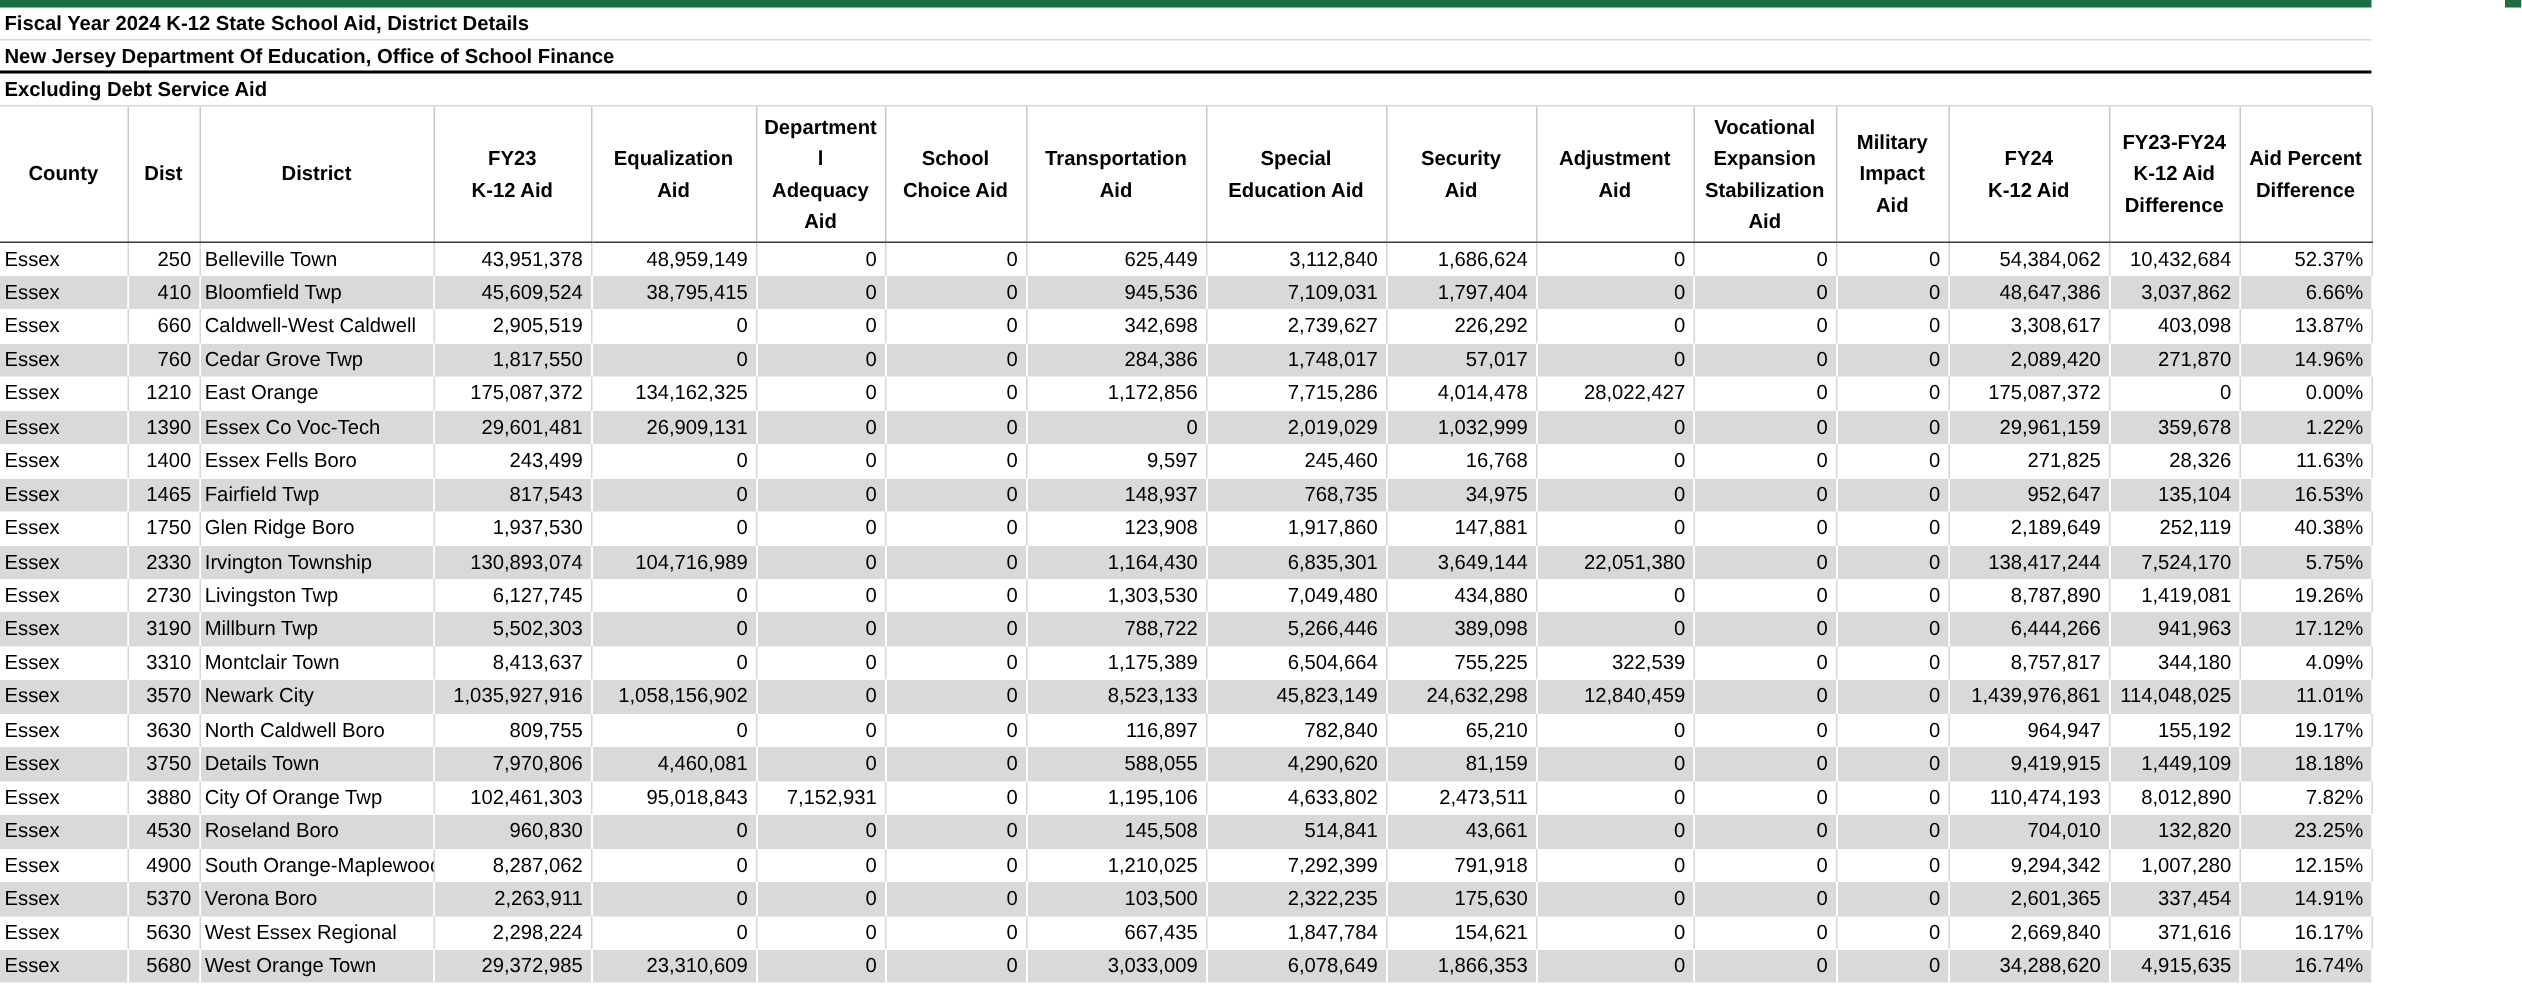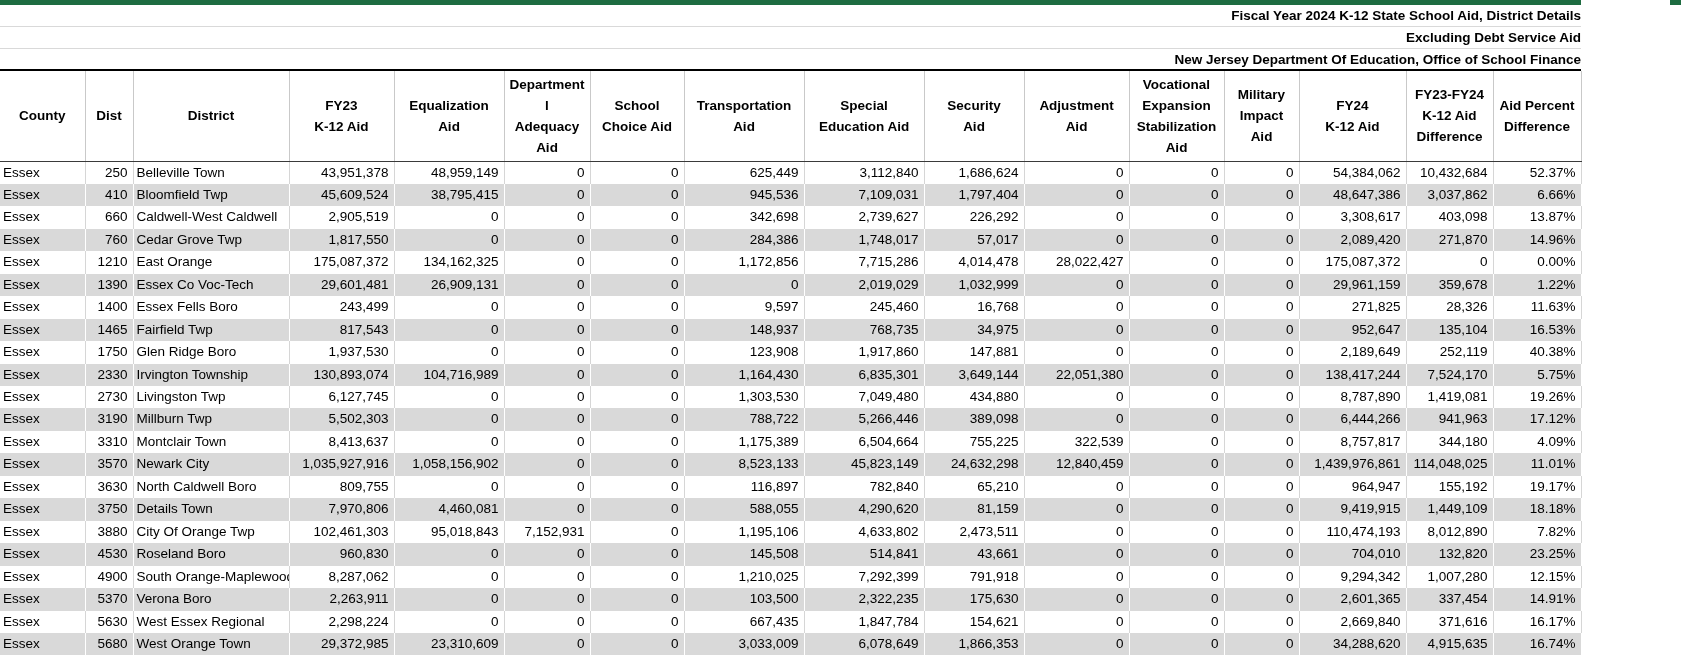--- a/index.html
+++ b/index.html
@@ -11,21 +11,20 @@
     position: relative;
   }
   .sheet { width: 1581px; }
   .top-bar { height: 5px; background: #1e6c41; }
   .top-bar-nub { position: absolute; top: 0; right: 0; width: 11px; height: 5px; background: #1e6c41; }
   .title-row {
     height: 22px; line-height: 22px;
     font-size: 13.5px; font-weight: 700;
     padding-left: 3px; white-space: nowrap;
     border-bottom: 1px solid #d9d9d9;
-    text-align: right;
   }
   .title-row--last { border-bottom: 2px solid #000; }
   table {
     border-collapse: collapse; table-layout: fixed;
     width: 1581px; font-size: 13.5px;
   }
   thead th {
     height: 90px; font-weight: 700; text-align: center; vertical-align: middle;
     white-space: pre-line; line-height: 21px;
     border-right: 1px solid #c9c9c9;
@@ -42,22 +41,22 @@
   tbody td.num { text-align: right; }
   tbody tr.stripe { background: #d9d9d9; }
   tbody tr.stripe td { border-right-color: #ffffff; }
 </style>
 </head>
 <body>
 
 <div class="sheet">
   <div class="top-bar" style="background: rgb(30, 108, 65);"></div>
   <div class="title-row">Fiscal Year 2024 K-12 State School Aid, District Details</div>
+  <div class="title-row title-row--last">New Jersey Department Of Education, Office of School Finance</div>
   <div class="title-row">Excluding Debt Service Aid</div>
-  <div class="title-row title-row--last">New Jersey Department Of Education, Office of School Finance</div>
 
   <table>
     <colgroup>
         <col style="width: 85px;">
         <col style="width: 48px;">
         <col style="width: 156px;">
         <col style="width: 105px;">
         <col style="width: 110px;">
         <col style="width: 86px;">
         <col style="width: 94px;">

